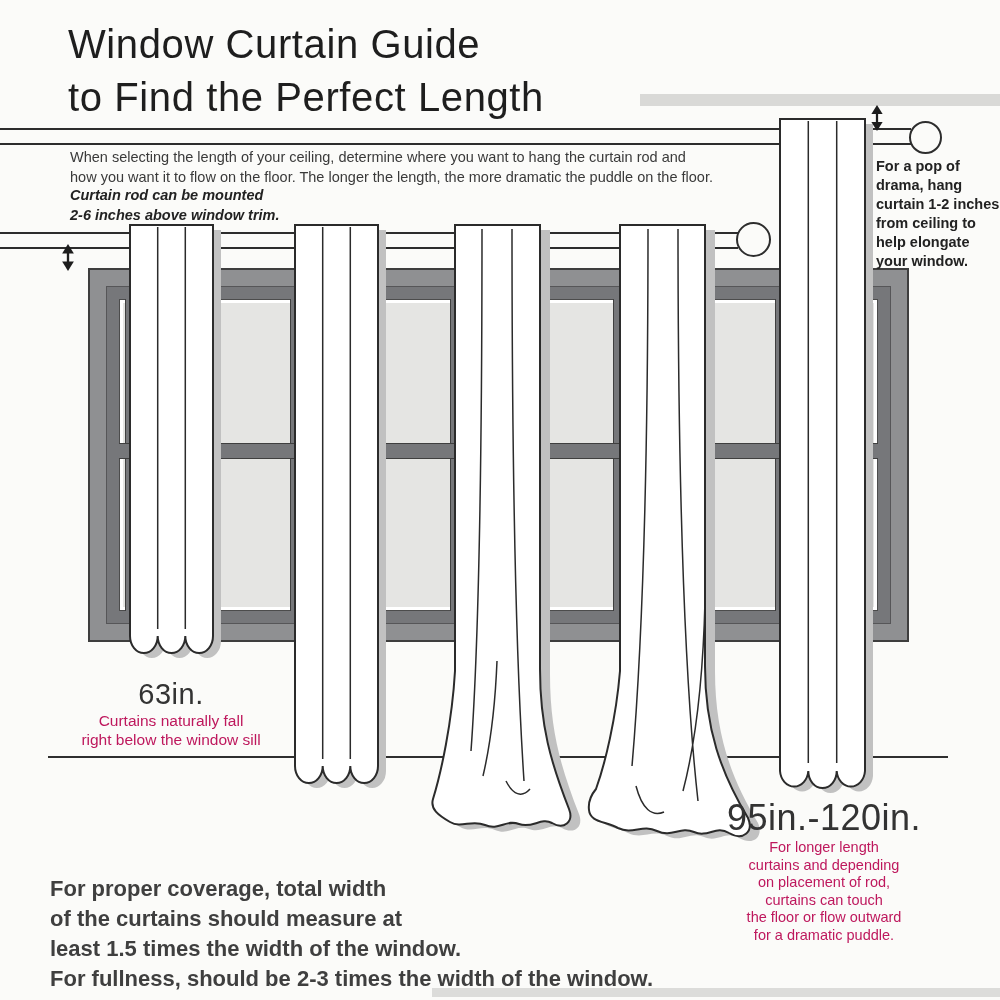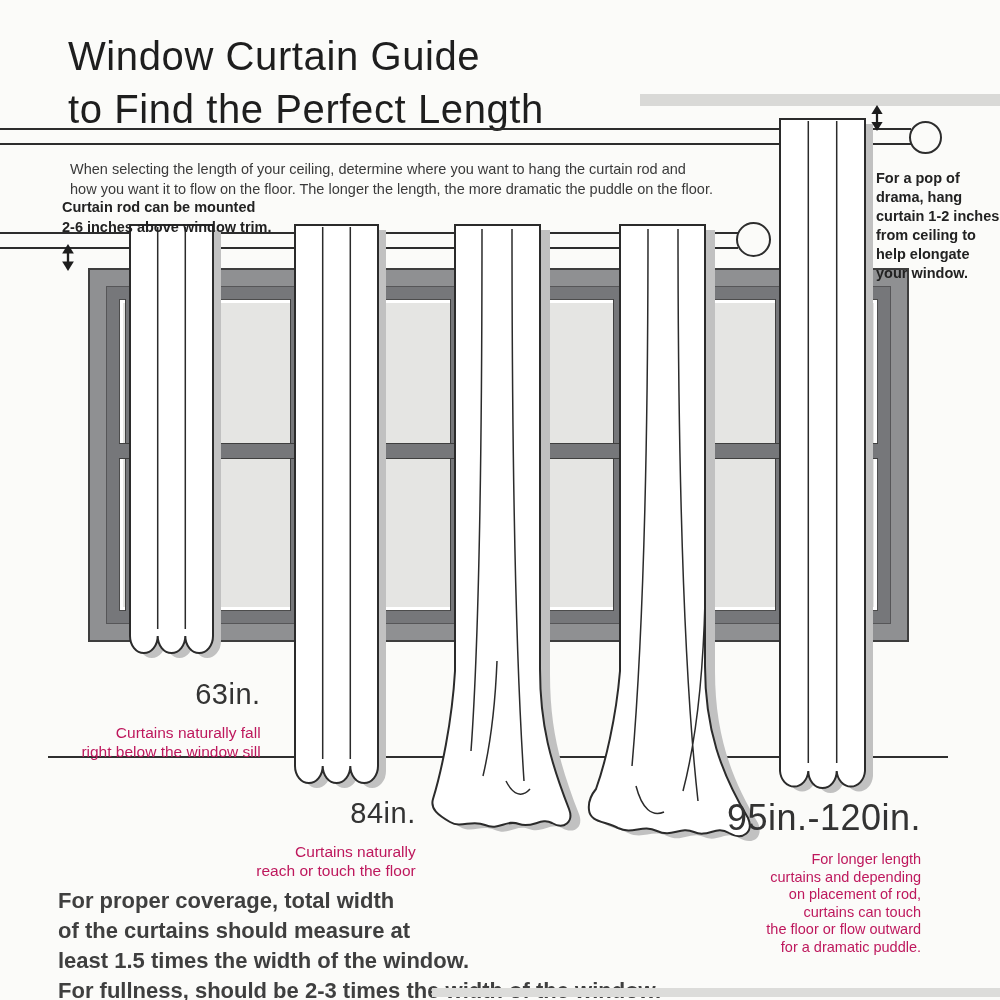--- a/index.html
+++ b/index.html
@@ -1,47 +1,47 @@
 <!DOCTYPE html>
 <html><head>
 <meta charset="utf-8">
 <style>
   html,body{margin:0;padding:0;background:#fff;}
   .stage{position:relative;width:1000px;height:1000px;background:#fbfbf9;overflow:hidden;
          font-family:"Liberation Sans", sans-serif;color:#2b2b2b;}
   .abs{position:absolute;}
-  .pre{white-space:pre-line;margin-top:12px;}
+  .pre{white-space:pre-line;}
   .title{left:68px;top:18px;font-size:40px;line-height:53px;letter-spacing:.6px;color:#1e1e1e;}
   .intro{left:70px;top:148px;font-size:14.5px;line-height:19.5px;color:#3a3a3a;}
   .note{font-weight:bold;font-size:14.5px;line-height:19.5px;color:#222;}
-  .rod-note{left:62px;top:186px;}
+  .rod-note{left:70px;top:186px;font-style:italic;}
   .drama-note{left:876px;top:157px;width:126px;line-height:19px;}
   .ceiling-bar{left:640px;top:94px;width:360px;height:12px;background:#d9d9d7;}
   .bottom-bar{left:432px;top:988px;width:568px;height:9px;background:#dcdcda;}
   .rod{border-top:2.5px solid #2d2d2d;border-bottom:2.5px solid #2d2d2d;}
   .rod-high{left:0;top:128px;width:911px;height:13px;}
   .rod-low{left:0;top:232px;width:738px;height:13px;}
   .finial{border:2.5px solid #2d2d2d;border-radius:50%;background:#fbfbf9;}
   .finial-high{left:909px;top:121px;width:29px;height:29px;}
   .finial-low{left:736px;top:222px;width:31px;height:31px;}
   .floor{left:48px;top:756px;width:900px;height:0;border-top:2px solid #2f2f2f;}
   .win{left:88px;top:268px;width:817px;height:370px;background:#8f9092;border:2px solid #3e3e3e;}
   .win-band{position:absolute;left:16px;top:16px;right:16px;bottom:16px;background:#76777a;border:1px solid #565658;}
   .win-glass{position:absolute;left:29px;top:29px;right:29px;bottom:29px;background:#e5e5e3;
              border:1px solid #4c4c4c;box-shadow:inset 0 0 0 3px #ffffff;}
   .mullion{position:absolute;top:29px;bottom:29px;background:#76777a;
            border-left:1.5px solid #3f3f3f;border-right:1.5px solid #3f3f3f;}
   .rail{position:absolute;left:29px;right:29px;top:173px;height:14px;background:#76777a;
         border-top:1.5px solid #3f3f3f;border-bottom:1.5px solid #3f3f3f;}
-  .label{transform:translateX(-50%);text-align:right;}
+  .label{transform:translateX(-50%);text-align:center;}
   .num{font-size:29px;letter-spacing:.5px;color:#333;}
   .num-sm{font-size:36px;}
   .desc{font-size:15.5px;line-height:19px;color:#be185d;}
   .desc-sm{font-size:14.5px;line-height:17.5px;}
-  .footer{left:58px;top:874px;font-weight:bold;font-size:22px;line-height:30px;color:#3f3f3f;}
+  .footer{left:50px;top:874px;font-weight:bold;font-size:22px;line-height:30px;color:#3f3f3f;}
   svg{display:block;}
 </style>
 </head>
 <body>
 
 <div class="stage">
 
   <div class="abs title pre">Window Curtain Guide
 to Find the Perfect Length</div>
 
@@ -116,25 +116,20 @@
 curtain 1-2 inches
 from ceiling to
 help elongate
 your window.</div>
 
   <div class="abs label" style="left:171px;top:678px;">
     <div class="num">63in.</div>
     <div class="desc pre">Curtains naturally fall
 right below the window sill</div>
   </div>
-  <div class="abs label" style="left:336px;top:797px;">
-    <div class="num">84in.</div>
-    <div class="desc pre">Curtains naturally
-reach or touch the floor</div>
-  </div>
   <div class="abs label" style="left:663px;top:864px;">
   </div>
   <div class="abs label" style="left:824px;top:797px;">
     <div class="num num-sm">95in.-120in.</div>
     <div class="desc desc-sm pre">For longer length
 curtains and depending
 on placement of rod,
 curtains can touch
 the floor or flow outward
 for a dramatic puddle.</div>

